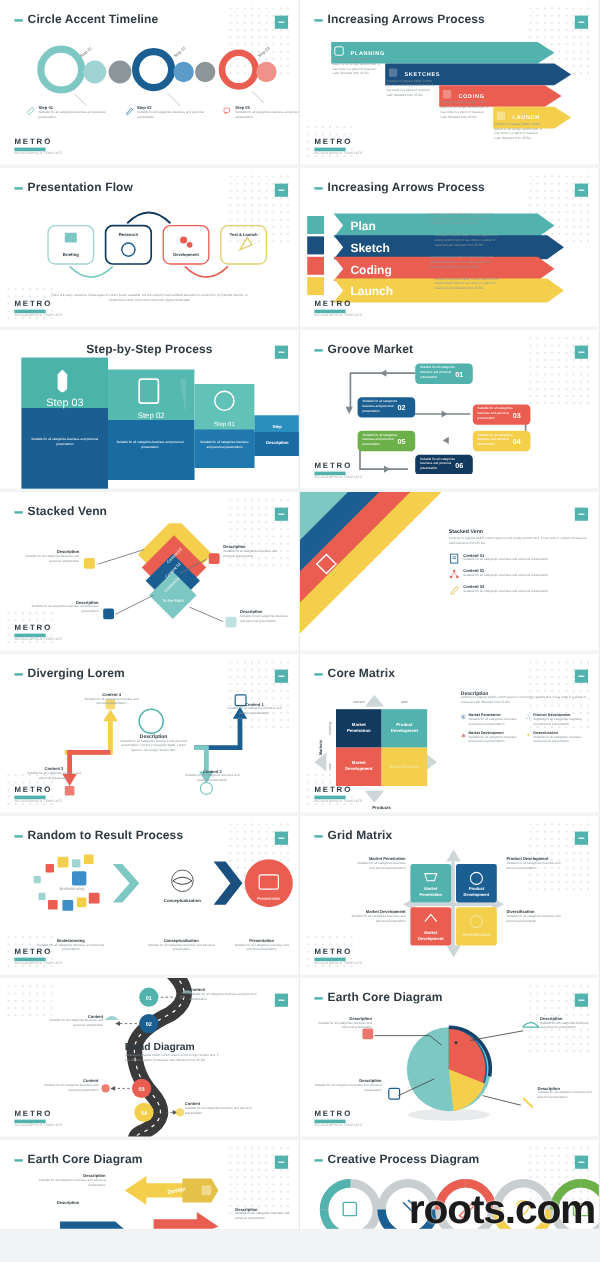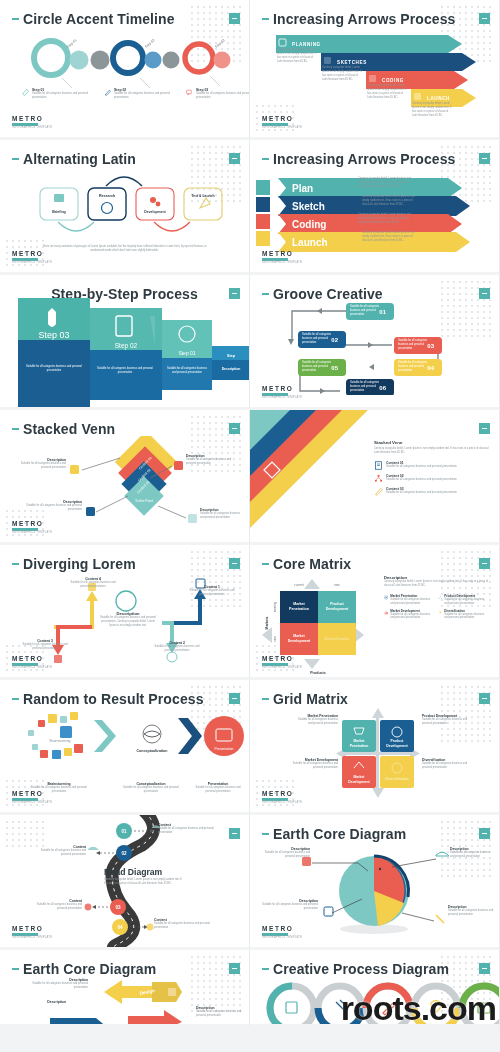--- a/index.html
+++ b/index.html
@@ -26,21 +26,21 @@
   }
   .dotgrid.bl { top: auto; bottom: 4px; right: auto; left: 4px; width: 40px; height: 30px; }
   .accent-sq {
     position: absolute; top: 13px; right: 9px;
     width: 11px; height: 11px; background: #52b3ae;
     display: flex; align-items: center; justify-content: center;
   }
   .accent-sq i { display:block; width:5px; height:1.5px; background:#fff; }
   .stitle {
     position: absolute; top: 11px; left: 12px;
-    font-size: 14px; font-weight: bold; color: #2f3b42;
+    font-size: 10px; font-weight: bold; color: #2f3b42;
     letter-spacing: .1px; display: flex; align-items: center; gap: 4px;
   }
   .stitle .dash { width: 7px; height: 2px; background: #52b3ae; display:block; }
   .stitle.center { left: 0; width: 100%; justify-content: center; color:#fff;align-items:flex-end; }
   .logo { position: absolute; bottom: 8px; left: 12px; }
   .logo .lt { font-size: 6.5px; font-weight: bold; letter-spacing: 1.6px; color: #2f3b42; }
   .logo .lb { width: 26px; height: 3px; background: #52b3ae; margin-top: 1px; }
   .logo .ls { font-size: 2.6px; color: #9aa3a8; letter-spacing:.3px; }
   .body { position: absolute; top: 26px; left: 0; right: 0; bottom: 18px; }
   .tiny { font-size: 2.6px; line-height: 1.5; color: #8d979d; }
@@ -160,21 +160,21 @@
   </div>
 
   <div class="slide">
     <div class="dotgrid"></div>
     <div class="dotgrid bl"></div>
     <div class="accent-sq">
         <i></i>
       </div>
     <div class="stitle">
         <span class="dash"></span>
-        <span>Alternating Latin</span>
+        <span>Presentation Flow</span>
       </div>
     <div class="body">
       <svg width="250" height="82" viewBox="0 0 250 82">
         <path d="M58 56 Q76 74 94 56" fill="none" stroke="#7ec8c4" stroke-width="1.3"></path>
         <path d="M106 20 Q124 2 142 20" fill="none" stroke="#123a5e" stroke-width="1.6"></path>
         <path d="M154 56 Q172 74 190 56" fill="none" stroke="#ea5e52" stroke-width="1.3"></path>
         <rect x="40" y="22" width="38" height="32" rx="6" fill="none" stroke="#9ed5d2" stroke-width="1.1"></rect>
         <rect x="88" y="22" width="38" height="32" rx="6" fill="none" stroke="#123a5e" stroke-width="1.4"></rect>
         <rect x="136" y="22" width="38" height="32" rx="6" fill="none" stroke="#ea5e52" stroke-width="1.1"></rect>
         <rect x="184" y="22" width="38" height="32" rx="6" fill="none" stroke="#e3cd6c" stroke-width="1.1"></rect>
@@ -265,21 +265,21 @@
     <div class="tiny" style="position:absolute; top:92px; left:166px; width:42px; color:#fff; text-align:center;">Suitable for all categories business and personal presentation</div>
   </div>
 
   <div class="slide">
     <div class="dotgrid"></div>
     <div class="accent-sq">
         <i></i>
       </div>
     <div class="stitle">
         <span class="dash"></span>
-        <span>Groove Creative</span>
+        <span>Groove Market</span>
       </div>
     <div class="body">
       <svg width="250" height="94" viewBox="0 0 250 94">
         <path d="M96 10 H42 V40" fill="none" stroke="#7e878c" stroke-width="1.4"></path>
         <path d="M96 44 H142" fill="none" stroke="#7e878c" stroke-width="1.4"></path>
         <path d="M188 48 V66 H150" fill="none" stroke="#7e878c" stroke-width="1.4"></path>
         <path d="M96 72 H50 V90 H90" fill="none" stroke="#7e878c" stroke-width="1.4"></path>
         <polygon points="72,7 72,13 67,10" fill="#7e878c"></polygon>
         <polygon points="44,38 38,38 41,44" fill="#7e878c"></polygon>
         <polygon points="118,41 118,47 123,44" fill="#7e878c"></polygon>

